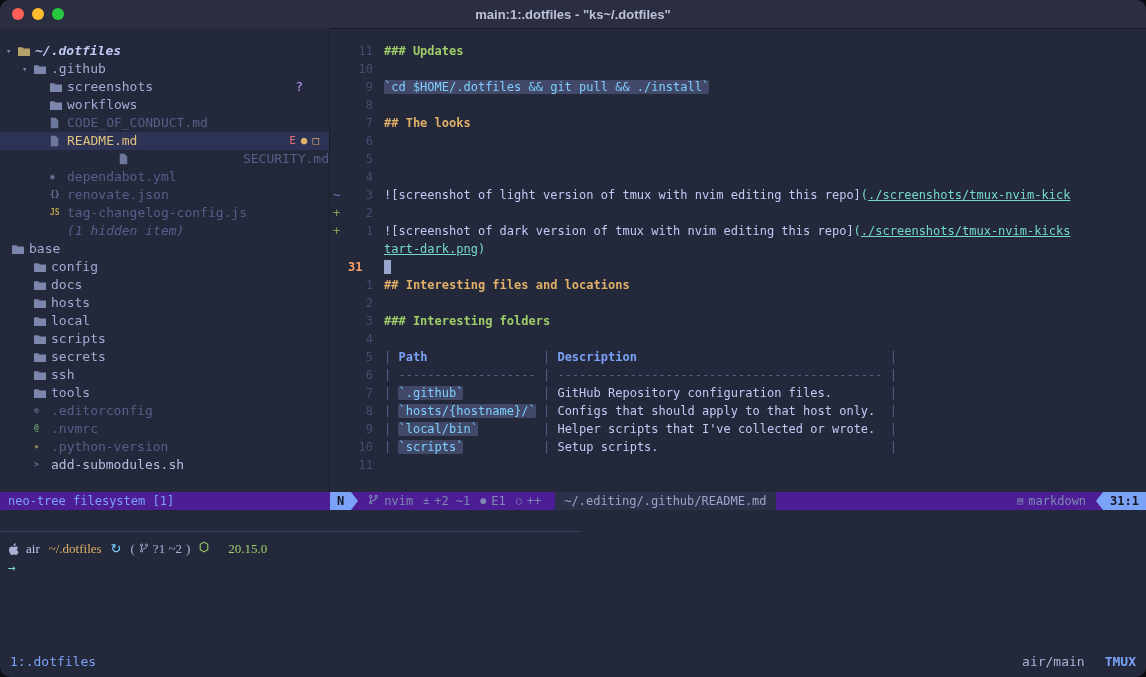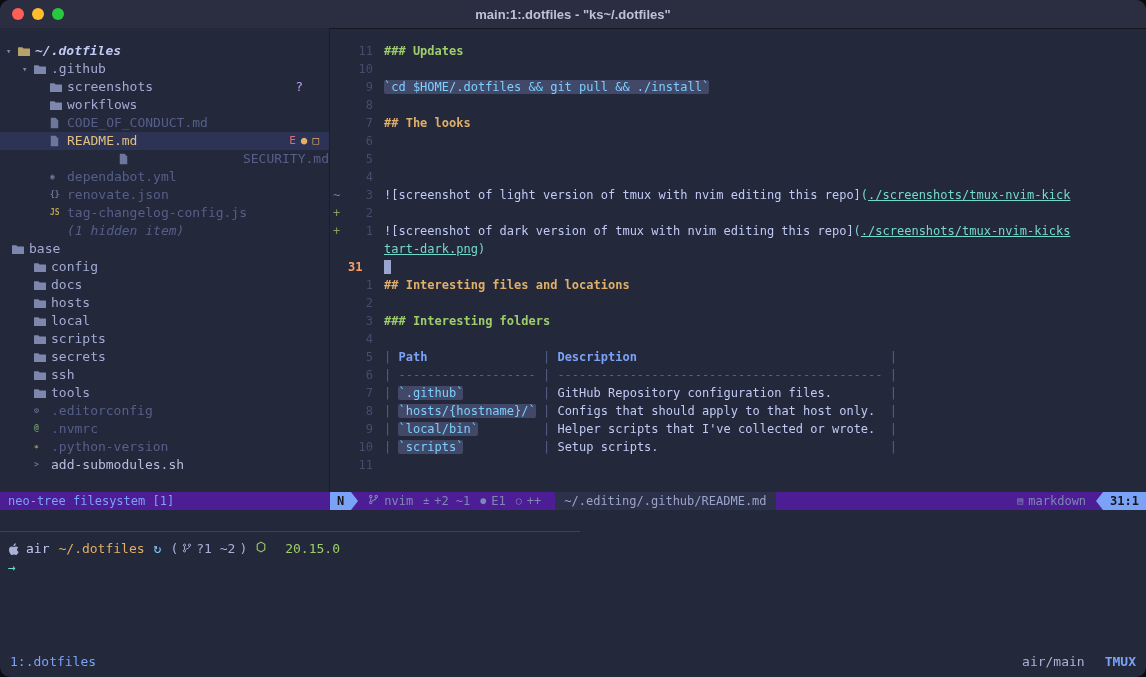--- a/index.html
+++ b/index.html
@@ -58,21 +58,21 @@
   .tri-l{width:0;height:0;border-top:9px solid transparent;border-bottom:9px solid transparent;border-right:7px solid #7aa2f7;}
   .ll-seg{margin-left:10px;display:flex;align-items:center;gap:5px;}
   .file-pill{margin-left:14px;background:#2c3149;color:#9ba4c9;padding:0 9px;}
   .ll-right{margin-left:auto;display:flex;align-items:center;}
   .ft{margin-right:10px;display:flex;align-items:center;gap:5px;}
   .pos{background:#7aa2f7;color:#16161e;font-weight:bold;padding:0 7px;}
   .mini-icon{font-size:10px;}
   
   .terminal{position:absolute;top:510px;left:0;right:0;bottom:0;font-size:13px;line-height:18px;}
   .pane-divider{position:absolute;top:21px;left:0;width:580px;height:1px;background:#3b4261;}
-  .prompt{position:absolute;top:30px;left:8px;height:18px;display:flex;align-items:center;white-space:pre;}
+  .prompt{position:absolute;top:30px;left:8px;height:18px;display:flex;align-items:center;white-space:pre;font-family:Liberation Serif, serif;}
   .p-apple{color:#a9b1d6;display:flex;align-items:center;}
   .p-host{color:#c0caf5;margin:0 9px 0 7px;}
   .p-path{color:#e0af68;margin-right:9px;}
   .p-sync{color:#7dcfff;margin-right:9px;}
   .p-git{color:#a9b1d6;display:flex;align-items:center;gap:4px;margin-right:9px;}
   .p-node{color:#9ece6a;display:flex;align-items:center;gap:19px;}
   .prompt-arrow{position:absolute;top:49px;left:8px;color:#73daca;}
   
   .tmuxbar{position:absolute;left:10px;right:10px;bottom:6px;height:18px;display:flex;
     justify-content:space-between;align-items:center;font-size:13px;}

